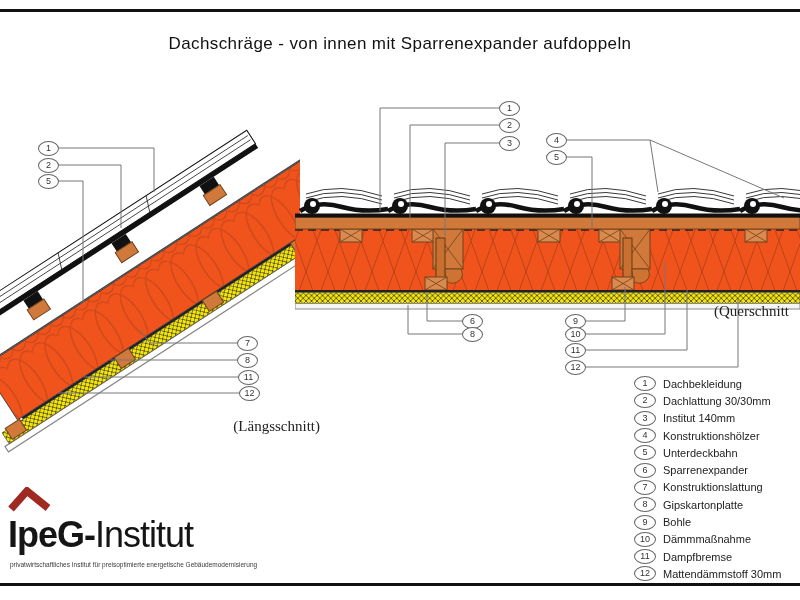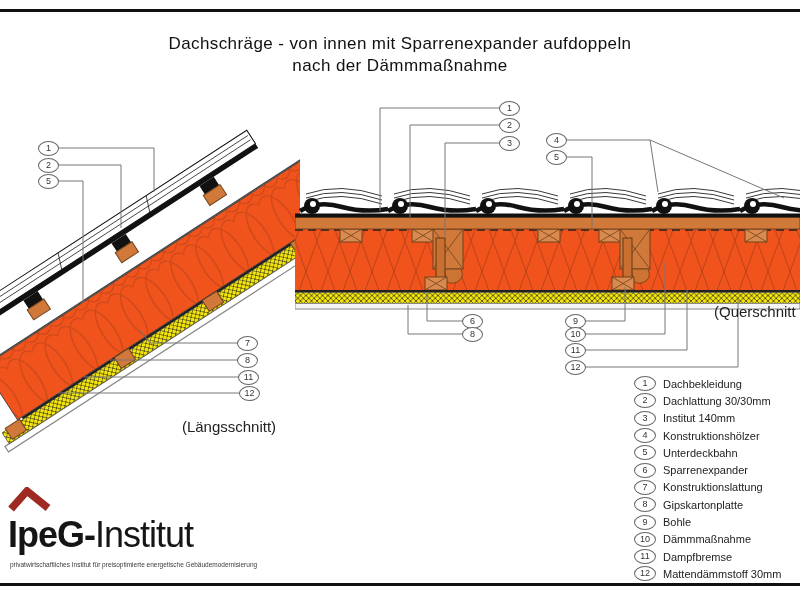--- a/index.html
+++ b/index.html
@@ -8,22 +8,22 @@
     font-family:"Liberation Sans",sans-serif;overflow:hidden;
     outline:1px solid #777;margin:0 auto;padding-left:42px;
   }
   .rule{position:absolute;left:0;width:800px;height:3px;background:#111;}
   #title{position:absolute;top:33px;left:0;width:800px;text-align:center;
     font-size:17px;line-height:22px;letter-spacing:.4px;color:#111;}
   svg{position:absolute;display:block;}
   #svgL{left:0;top:95px;}
   #svgR{left:295px;top:180px;}
   #overlay{left:0;top:0;}
-  .caption{position:absolute;font-size:15px;color:#222;white-space:nowrap;}
-  #capL{left:144px;top:418px;width:170px;text-align:center;}
+  .caption{position:absolute;font-size:15px;color:#222;white-space:nowrap;font-family:Liberation Serif, serif;}
+  #capL{left:150px;top:418px;width:170px;text-align:right;}
   #capR{left:714px;top:303px;}
   .co{position:absolute;width:19px;height:13px;border:1px solid #666;border-radius:50%;
     background:#fff;font-size:9px;line-height:13px;text-align:center;color:#333;z-index:5;}
   #legend{position:absolute;left:634px;top:375px;width:165px;}
   .lrow{height:17.3px;display:flex;align-items:center;gap:7px;}
   .lco{flex:0 0 20px;height:13px;border:1px solid #666;border-radius:50%;background:#fff;
     font-size:9px;line-height:13px;text-align:center;color:#333;}
   .llab{font-size:11px;color:#222;white-space:nowrap;}
   #logoCaret{left:8px;top:487px;}
   #logoText{position:absolute;left:8px;top:514px;font-weight:bold;font-size:36px;
@@ -34,21 +34,20 @@
 </head>
 <body>
 
 <div id="page">
 
   <div class="rule" style="top:9px"></div>
   <div class="rule" style="top:583px"></div>
 
   <div id="title">
     <div>Dachschräge - von innen mit Sparrenexpander aufdoppeln</div>
-    <div>nach der Dämmmaßnahme</div>
   </div>
 
   <svg id="svgL" width="300" height="390" viewBox="0 0 300 390">
     <defs>
       <pattern id="loopP" width="30" height="63" patternUnits="userSpaceOnUse">
         <rect width="30" height="63" fill="#F0531C"></rect>
         <ellipse cx="7" cy="31.5" rx="14" ry="30" fill="none" stroke="#BC4318" stroke-width="1"></ellipse>
         <ellipse cx="22" cy="31.5" rx="14" ry="30" fill="none" stroke="#BC4318" stroke-width="1"></ellipse>
       </pattern>
       <pattern id="hatchL" width="5.5" height="5.5" patternUnits="userSpaceOnUse">

